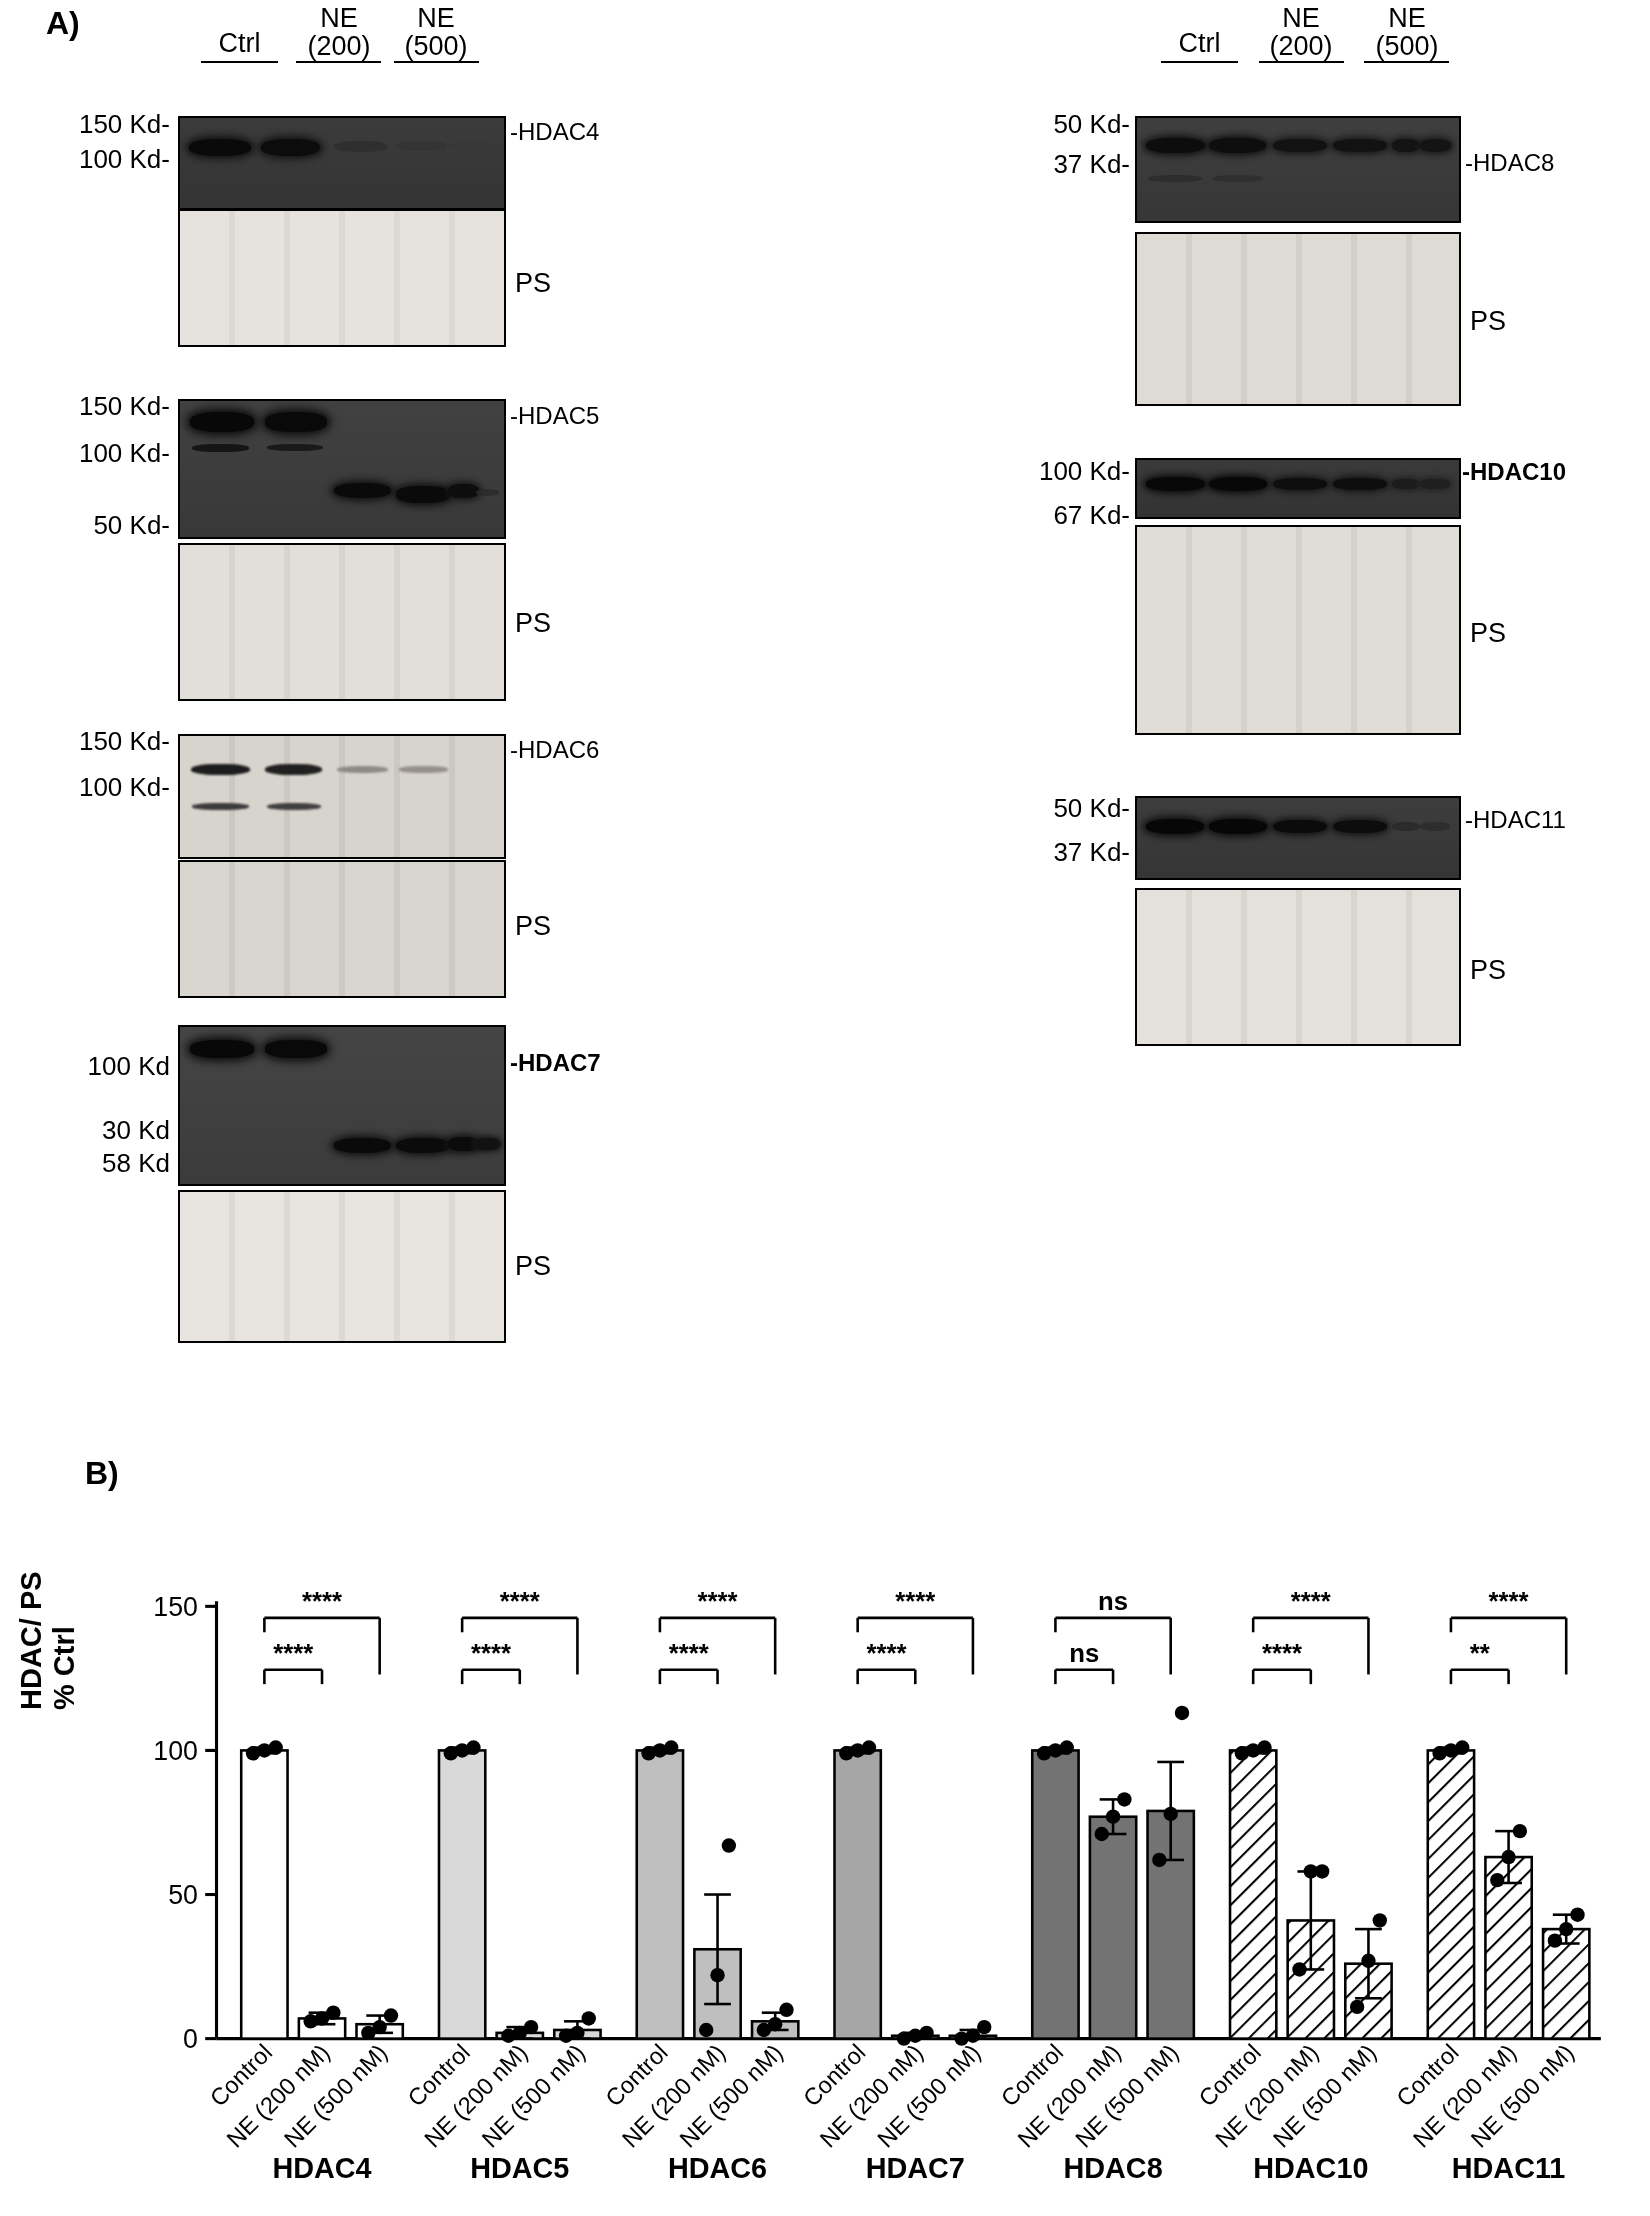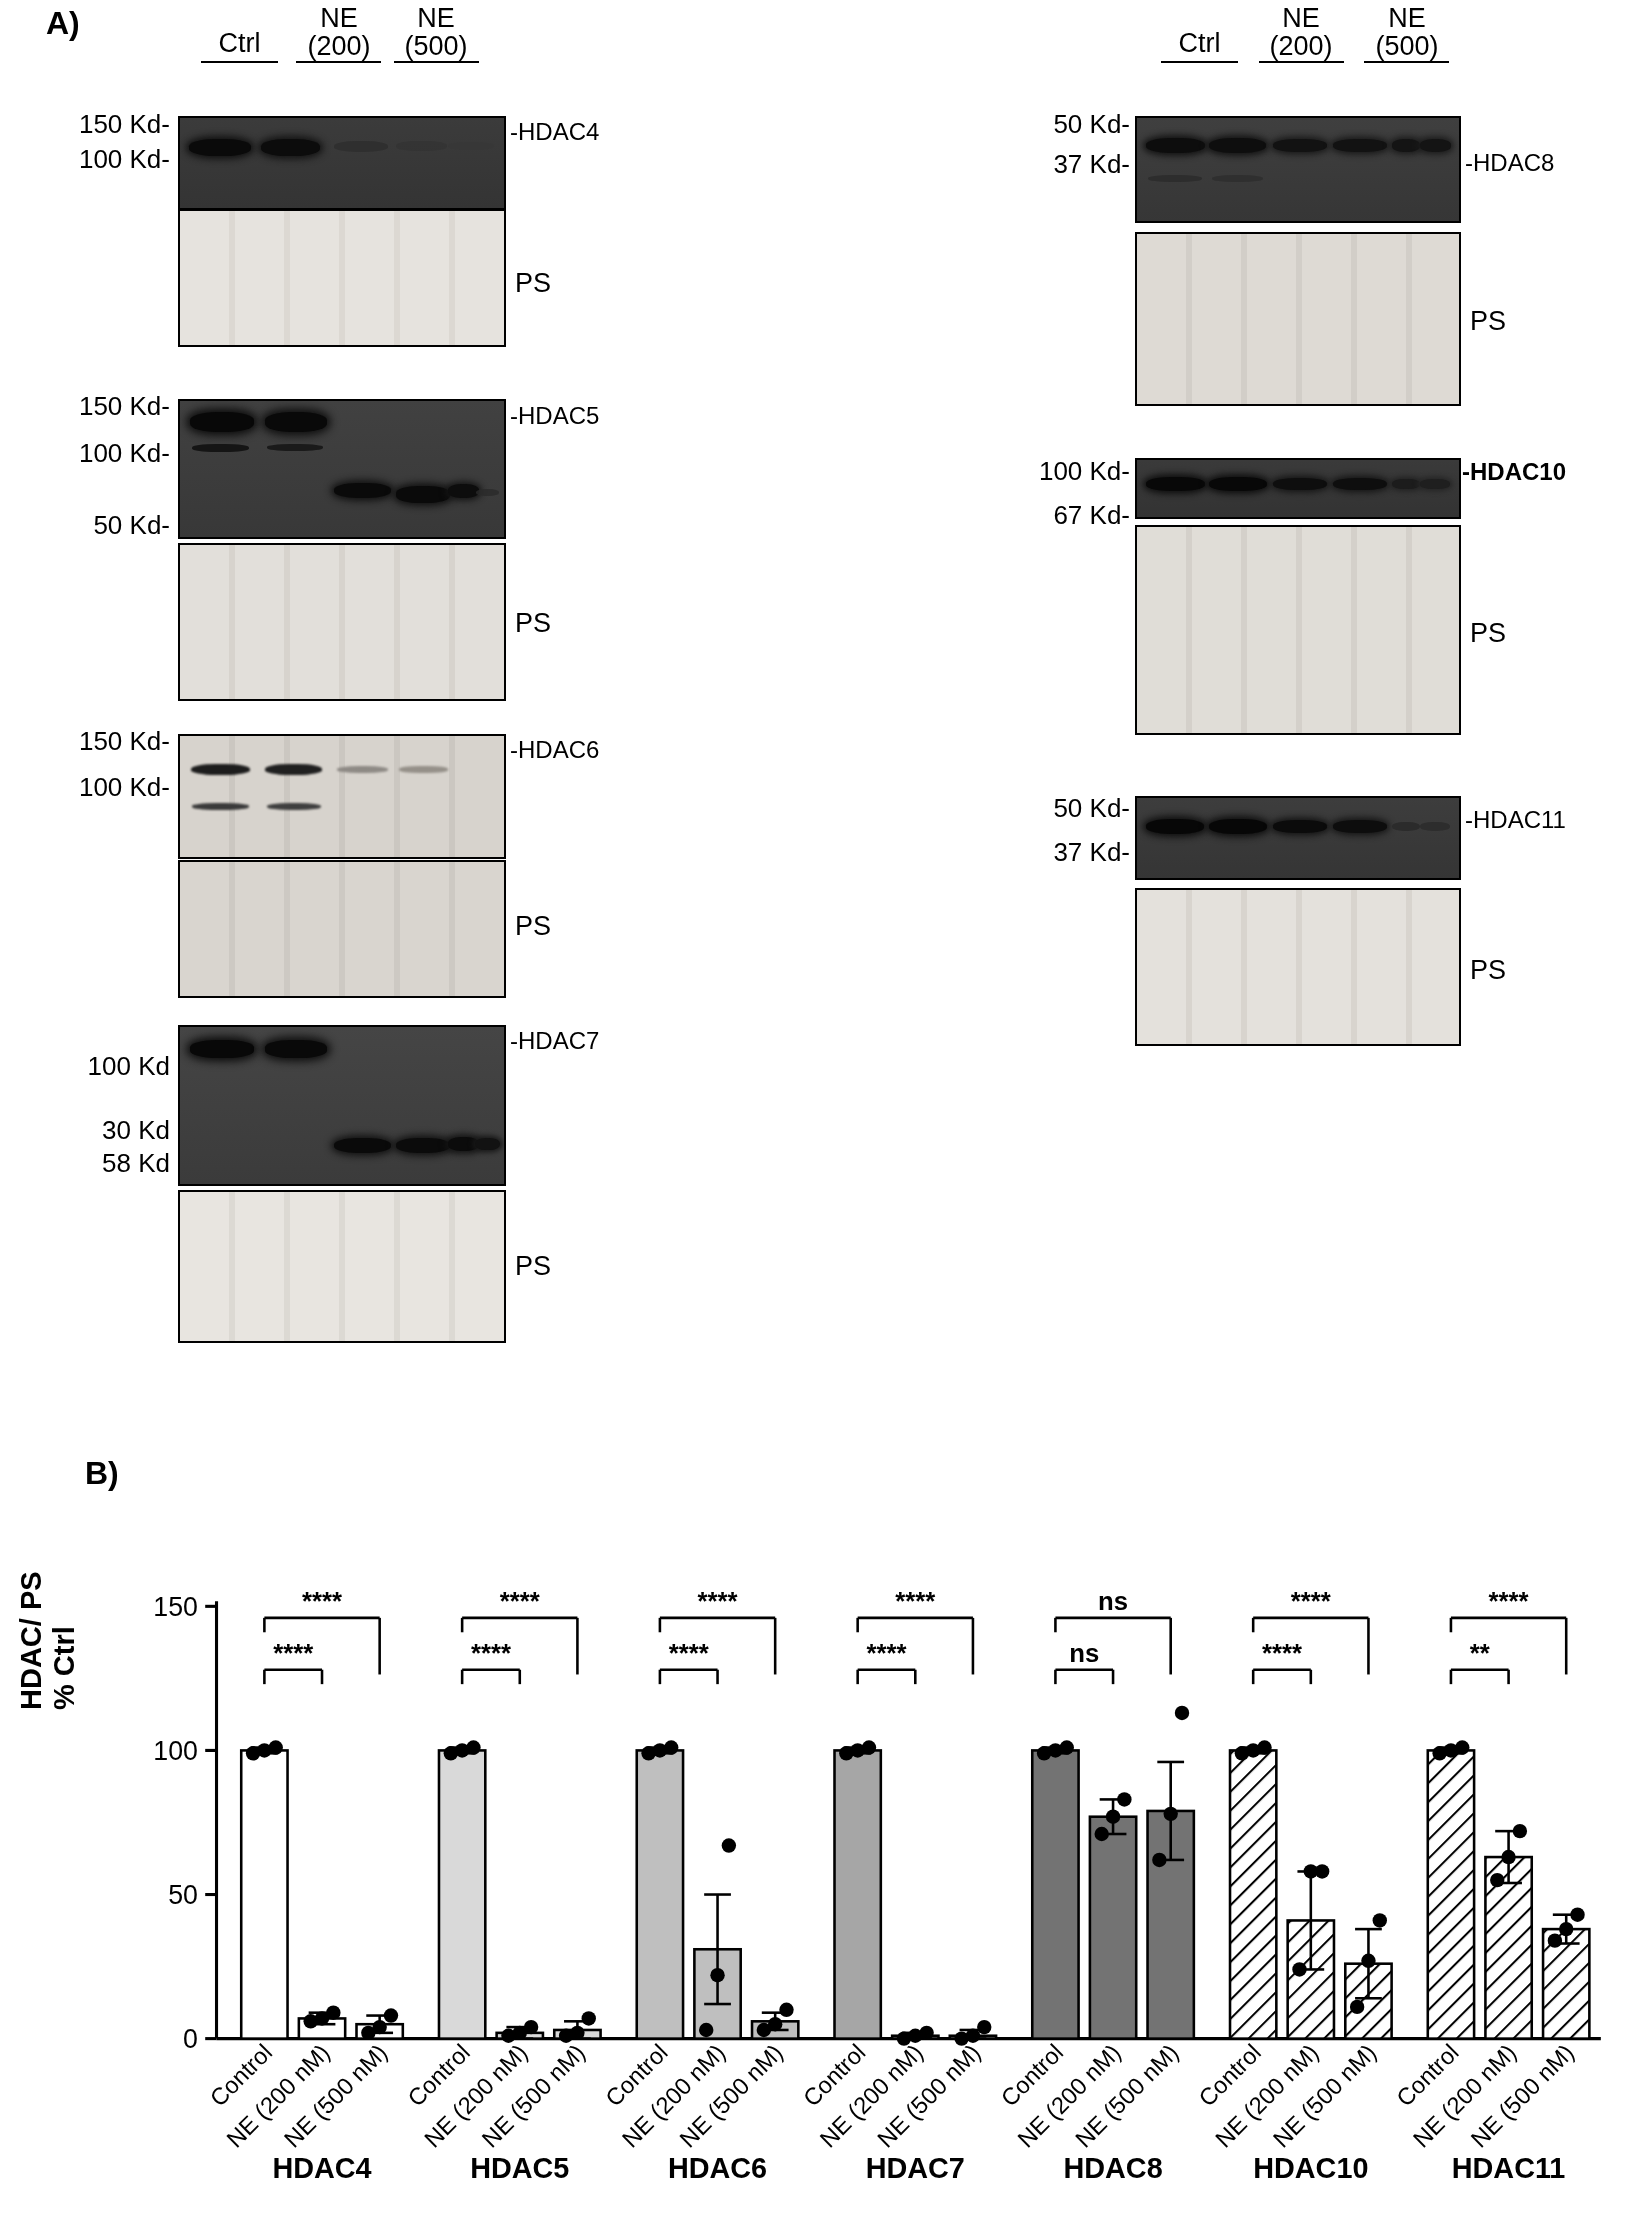--- a/index.html
+++ b/index.html
@@ -102,21 +102,21 @@
   <div class="band" style="left:10.3px;top:13px;width:64px;height:17.5px;background:#080808;box-shadow:0 0 8.2px 3.6px #0d0d0d;"></div>
   <div class="band" style="left:85px;top:13px;width:62px;height:17.5px;background:#090909;box-shadow:0 0 8.2px 3.6px #0f0f0f;"></div>
   <div class="band" style="left:154px;top:111px;width:57px;height:15.4px;background:#0a0a0a;box-shadow:0 0 7.2px 3.1px #131313;"></div>
   <div class="band" style="left:216px;top:111px;width:54px;height:15.4px;background:#0b0b0b;box-shadow:0 0 7.2px 3.1px #131313;"></div>
   <div class="band" style="left:268px;top:110px;width:31px;height:14.4px;background:#0b0b0b;box-shadow:0 0 6.7px 3.1px #141414;"></div>
   <div class="band" style="left:295px;top:111px;width:25px;height:12.4px;background:#121212;box-shadow:0 0 5.7px 2.6px #191919;"></div>
 </div>
 <div class="abs mw" style="left:31px;top:1051px;width:139px;">100 Kd</div>
 <div class="abs mw" style="left:31px;top:1115px;width:139px;">30 Kd</div>
 <div class="abs mw" style="left:31px;top:1148px;width:139px;">58 Kd</div>
-<div class="abs prot" style="left:510px;top:1027px;">-HDAC7</div>
+<div class="abs prot" style="left:510px;top:1049px;font-weight:bold;">-HDAC7</div>
 
 <div class="blot ps-blot" style="left:178px;top:1190px;width:324px;height:149px;background:
   repeating-linear-gradient(90deg,#e8e5e0 0 49px,#dcd9d3 49px 55px),
   repeating-linear-gradient(0deg,rgba(140,135,130,.38) 0 3.1px,rgba(255,255,255,0) 3.1px 20.6px);"></div>
 <div class="abs ps" style="left:515px;top:1251px;">PS</div>
 
 <div class="abs" style="left:1130px;top:4.1px;width:360px;height:57px;">
   <div class="abs lane-label" style="left:31px;top:25px;width:77px;">Ctrl</div>
   <div class="abs lane-rule" style="left:31px;top:57px;width:77px;"></div>
 

